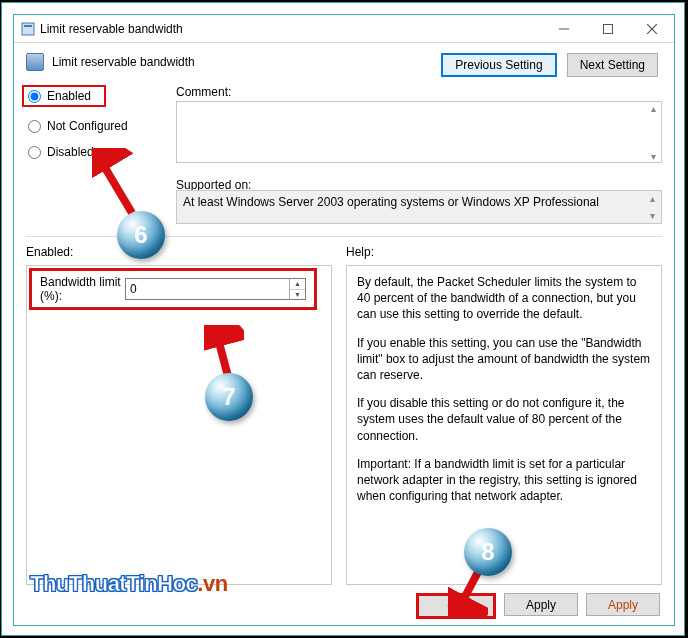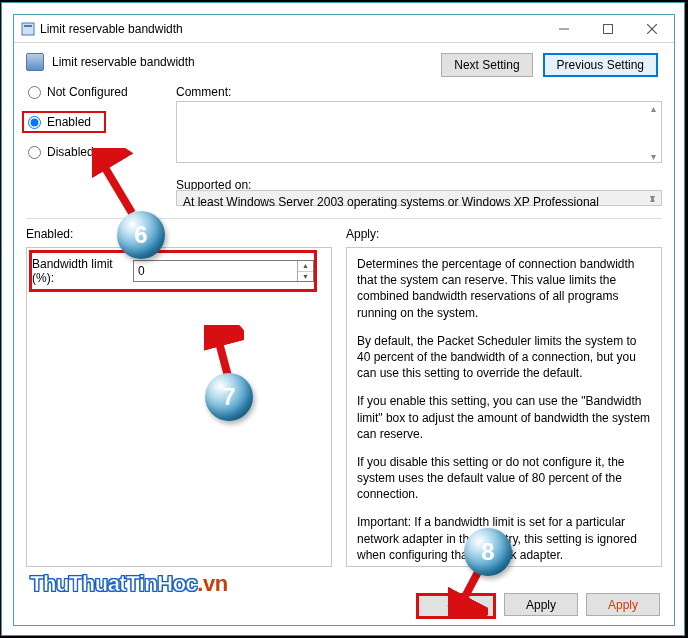--- a/index.html
+++ b/index.html
@@ -23,30 +23,30 @@
 .cfg-block { display: flex; margin-top: 14px; }
 .radios { width: 150px; padding-left: 2px; }
 .radio-row { display: flex; align-items: center; margin-bottom: 12px; color: #000; }
 .radio-row input { margin-right: 6px; }
 .radio-row.boxed { border: 2px solid #d80f12; padding: 2px 4px; margin-left: -6px; width: 84px; }
 
 .comment-col { flex: 1; }
 .comment-label { color:#000; }
 .comment-box { width: 100%; height: 62px; margin-top: 2px; border: 1px solid #c8c8c8; background: #fff; position: relative; font-family: inherit; font-size:12px; resize:none; }
 .supported-label { margin-top: 12px; display:inline-block; }
-.supported-box { width: 100%; height: 16px; margin-top: -2px; border: 1px solid #c8c8c8; background: #f0f0f0; padding: 4px 6px; color:#000; position:relative; }
+.supported-box { width: 100%; height: 34px; margin-top: -2px; border: 1px solid #c8c8c8; background: #f0f0f0; padding: 4px 6px; color:#000; position:relative; }
 .up-caron { position:absolute; right:6px; font-size:10px; color:#888; }
 
 .divider { border-top: 1px solid #dcdcdc; margin: 12px 0 8px 0; }
 
 .lower { display: flex; gap: 14px; height: 340px; }
 .options-col { width: 306px; display:flex; flex-direction:column; }
 .options-col .lbl { margin-bottom: 6px; }
 .options-box { flex:1; border: 1px solid #c8c8c8; padding: 6px; position: relative; }
-.bw-row { display:flex; align-items:center; border: 3px solid #d80f12; padding: 4px 0; margin-left:-4px; margin-top:-4px; width: 288px; }
+.bw-row { display:flex; align-items:center; border: 3px solid #d80f12; padding: 4px 8px; margin-left:-4px; margin-top:-4px; width: 288px; }
 .bw-label { width: 130px; }
 .bw-input-wrap { flex:1; display:flex; border: 1px solid #7a7a7a; height:22px; background:#fff; }
 .bw-input { border:none; flex:1; padding: 0 4px; font-family:inherit; font-size:12px; outline:none; }
 .spinner { width: 16px; border-left: 1px solid #aaa; display:flex; flex-direction:column; }
 .spinner div { flex:1; display:flex; align-items:center; justify-content:center; font-size:7px; color:#555; border-bottom:1px solid #ccc; }
 .spinner div:last-child{ border-bottom:none }
 
 .help-col { flex: 1; display:flex; flex-direction:column; }
 .help-col .lbl { margin-bottom: 6px; }
 .help-box { flex:1; border: 1px solid #c8c8c8; padding: 8px 10px; overflow:hidden; font-size:12px; color:#000; line-height:1.35; }
@@ -98,33 +98,33 @@
   </div>
 
   <div class="content">
 
     <div class="hdr-row">
       <div class="hdr-icon"></div>
       <div class="hdr-title">Limit reservable bandwidth</div>
     </div>
 
     <div class="nav-btns">
+      <button class="nav-btn prev">Previous Setting</button>
       <button class="nav-btn">Next Setting</button>
-      <button class="nav-btn prev">Previous Setting</button>
     </div>
 
     <div class="cfg-block">
       <div class="radios">
+        <label class="radio-row boxed">
+          <input type="radio" name="st" checked="" style="">
+          <span>Enabled</span>
+        </label>
         <label class="radio-row">
           <input type="radio" name="st" style="">
           <span>Not Configured</span>
-        </label>
-        <label class="radio-row boxed">
-          <input type="radio" name="st" checked="" style="">
-          <span>Enabled</span>
         </label>
         <label class="radio-row">
           <input type="radio" name="st" style="">
           <span>Disabled</span>
         </label>
       </div>
 
       <div class="comment-col">
         <span class="comment-label">Comment:</span>
         <div style="position:relative">
@@ -154,23 +154,22 @@
               <div class="spinner">
                 <div>▲</div>
                 <div>▼</div>
               </div>
             </div>
           </div>
         </div>
       </div>
 
       <div class="help-col">
-        <div class="lbl">Apply:</div>
+        <div class="lbl">Help:</div>
         <div class="help-box">
-          <p>Determines the percentage of connection bandwidth that the system can reserve. This value limits the combined bandwidth reservations of all programs running on the system.</p>
           <p>By default, the Packet Scheduler limits the system to 40 percent of the bandwidth of a connection, but you can use this setting to override the default.</p>
           <p>If you enable this setting, you can use the "Bandwidth limit" box to adjust the amount of bandwidth the system can reserve.</p>
           <p>If you disable this setting or do not configure it, the system uses the default value of 80 percent of the connection.</p>
           <p>Important: If a bandwidth limit is set for a particular network adapter in the registry, this setting is ignored when configuring that network adapter.</p>
         </div>
       </div>
     </div>
 
     <div class="footer">
       <button class="ok">OK</button>

